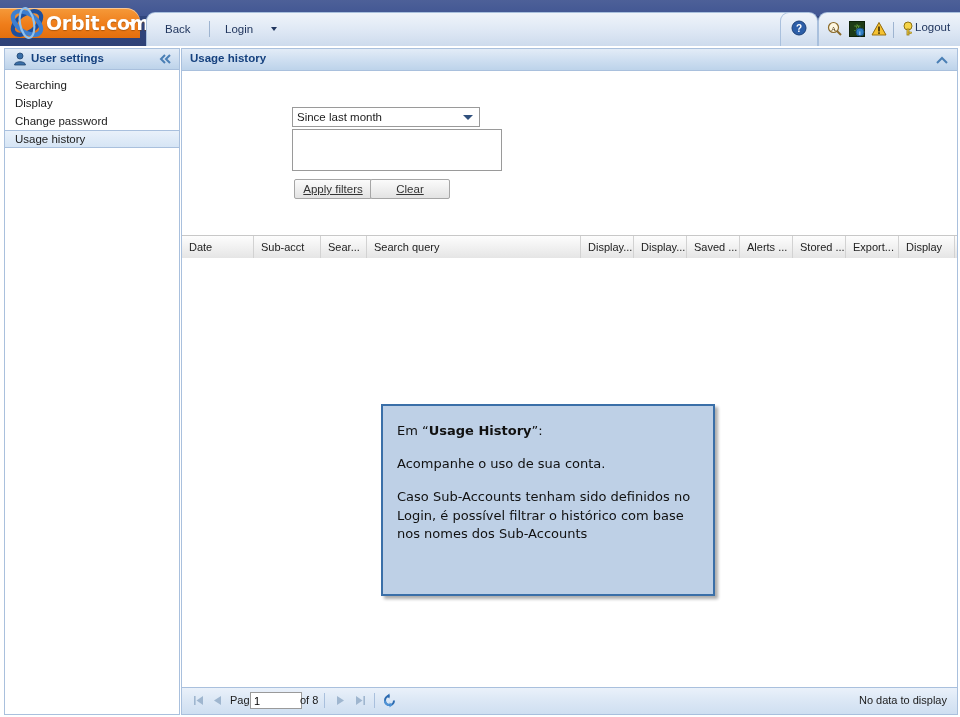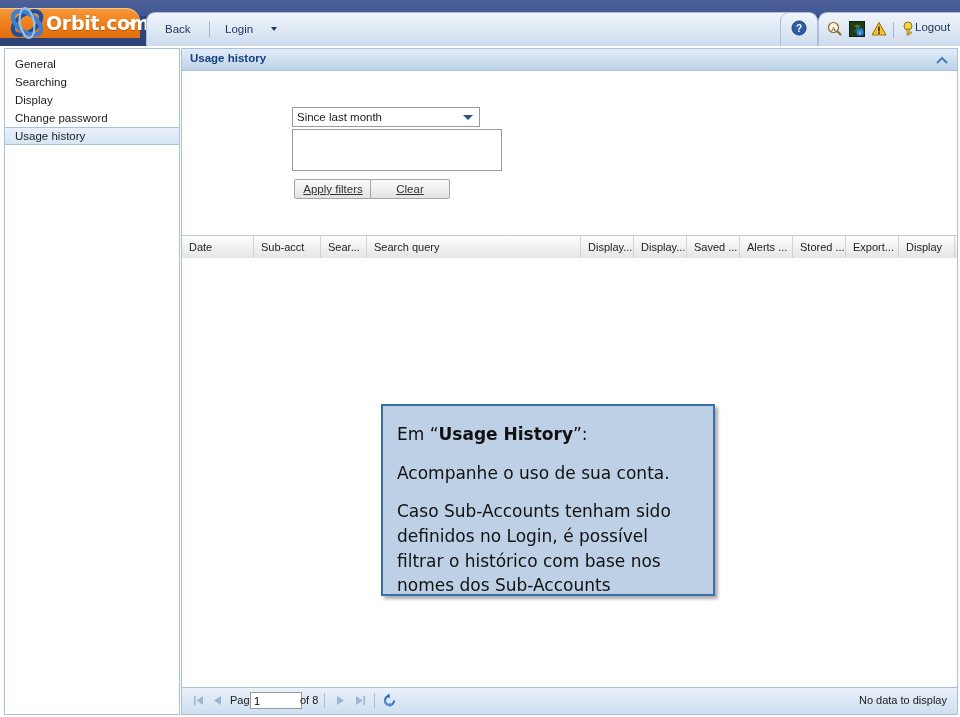--- a/index.html
+++ b/index.html
@@ -180,21 +180,21 @@
   
   .callout{
     position:absolute;left:381px;top:404px;width:334px;height:192px;
     background:#bed0e6;border:2px solid #3a6fa8;
     box-shadow:3px 3px 3px rgba(0,0,0,.32);
     box-sizing:border-box;
   }
   .callout-inner{
     padding:16px 14px 0 14px;
     font-family:"DejaVu Sans",sans-serif;
-    font-size:17px;color:#111;line-height:1.45;
+    font-size:13px;color:#111;line-height:1.45;
   }
   .callout-p{margin:0 0 14px 0;}
   .callout-p.last{margin-bottom:0;}
   .callout-p b{font-weight:bold;}
 </style>
 </head>
 <body>
 
 <div id="app">
 
@@ -246,22 +246,32 @@
       <svg width="14" height="16" viewBox="0 0 14 16" style="position:absolute;left:82px;top:8px;">
         <circle cx="7" cy="5" r="4" fill="#f5d44a" stroke="#8f7312" stroke-width="1"></circle>
         <rect x="6" y="8" width="2" height="6" fill="#f5d44a" stroke="#8f7312" stroke-width="0.8"></rect>
         <rect x="8" y="11" width="2.6" height="1.6" fill="#f5d44a" stroke="#8f7312" stroke-width="0.6"></rect>
       </svg>
       <div class="logout-text">Logout</div>
     </div>
   </div>
 
   <div class="sidebar">
+    <div class="sb-header">
+      <svg class="sb-usericon" viewBox="0 0 14 14">
+        <circle cx="7" cy="4" r="3" fill="#3a6fa8" stroke="#1f4470" stroke-width="0.8"></circle>
+        <path d="M1.5 13 C1.5 8.6 12.5 8.6 12.5 13 Z" fill="#3a6fa8" stroke="#1f4470" stroke-width="0.8"></path>
+      </svg>
+      <div class="sb-title">User settings</div>
+      <svg class="sb-collapse" viewBox="0 0 14 12">
+        <polyline points="6,2 2,6 6,10" fill="none" stroke="#4a7fb5" stroke-width="2"></polyline>
+        <polyline points="11,2 7,6 11,10" fill="none" stroke="#4a7fb5" stroke-width="2"></polyline>
+      </svg>
+    </div>
     <div class="sb-list">
-      <div class="sb-item"><span>General</span></div>
       <div class="sb-item"><span>Searching</span></div>
       <div class="sb-item"><span>Display</span></div>
       <div class="sb-item"><span>Change password</span></div>
       <div class="sb-item active"><span>Usage history</span></div>
     </div>
   </div>
 
   <div class="main">
 
     <div class="panel-header">

